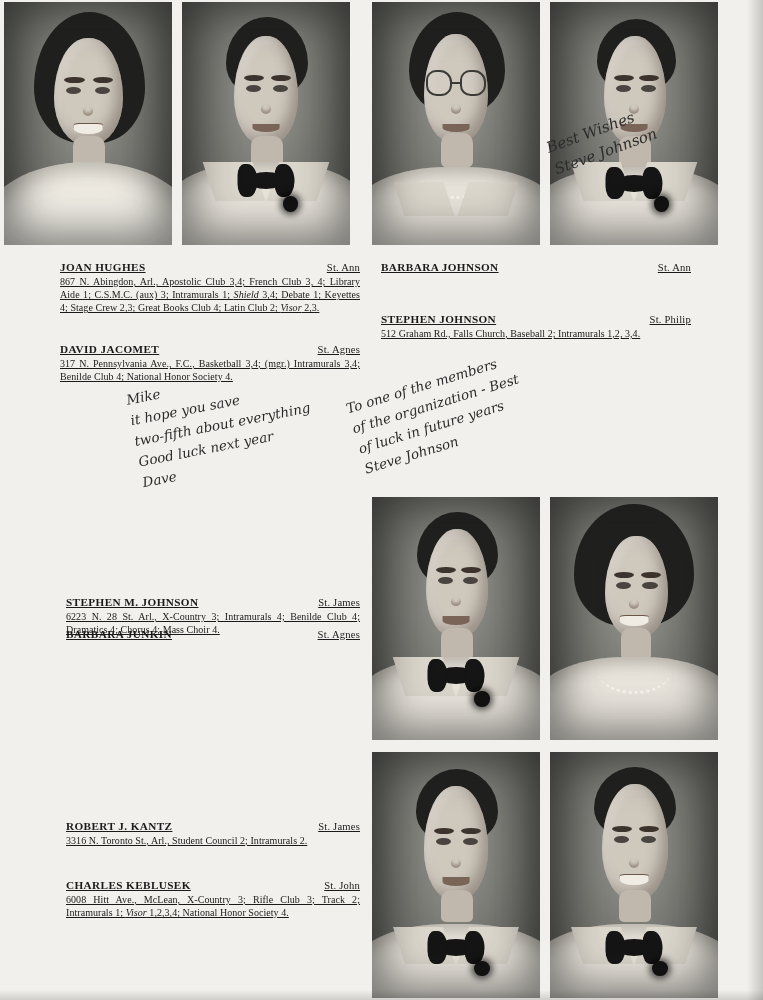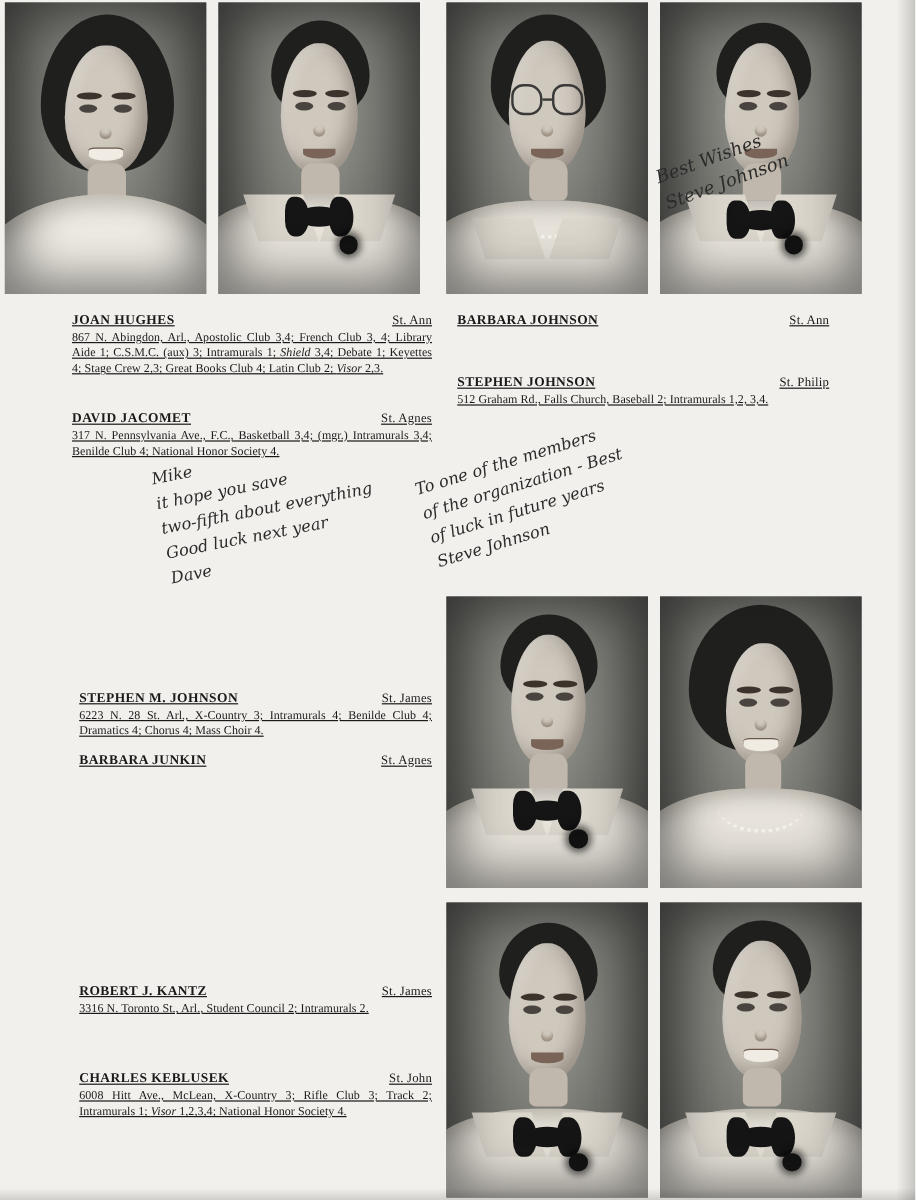--- a/index.html
+++ b/index.html
@@ -425,21 +425,21 @@
   </div>
 
   <div class="entry" style="left:381px; top:313px; width:310px;">
     <div class="nameline">
       <span class="nm">STEPHEN JOHNSON</span>
       <span class="par">St. Philip</span>
     </div>
     <div class="body">512 Graham Rd., Falls Church, Baseball 2; Intramurals 1,2, 3,4.</div>
   </div>
 
-  <div class="entry" style="left:66px; top:576px; width:294px;">
+  <div class="entry" style="left:66px; top:596px; width:294px;">
     <div class="nameline">
       <span class="nm">STEPHEN M. JOHNSON</span>
       <span class="par">St. James</span>
     </div>
     <div class="body">6223 N. 28 St. Arl., X-Country 3; Intramurals 4; Benilde Club 4; Dramatics 4; Chorus 4; Mass Choir 4.</div>
   </div>
 
   <div class="entry" style="left:66px; top:628px; width:294px;">
     <div class="nameline">
       <span class="nm">BARBARA JUNKIN</span>
@@ -448,21 +448,21 @@
   </div>
 
   <div class="entry" style="left:66px; top:820px; width:294px;">
     <div class="nameline">
       <span class="nm">ROBERT J. KANTZ</span>
       <span class="par">St. James</span>
     </div>
     <div class="body">3316 N. Toronto St., Arl., Student Council 2; Intramurals 2.</div>
   </div>
 
-  <div class="entry" style="left:66px; top:879px; width:294px;margin-top:14px;">
+  <div class="entry" style="left:66px; top:879px; width:294px;">
     <div class="nameline">
       <span class="nm">CHARLES KEBLUSEK</span>
       <span class="par">St. John</span>
     </div>
     <div class="body">6008 Hitt Ave., McLean, X-Country 3; Rifle Club 3; Track 2; Intramurals 1; <i>Visor</i> 1,2,3,4; National Honor Society 4.</div>
   </div>
 
   <div class="hand sig1">
     <span>Best Wishes</span>
     <span>Steve Johnson</span>

